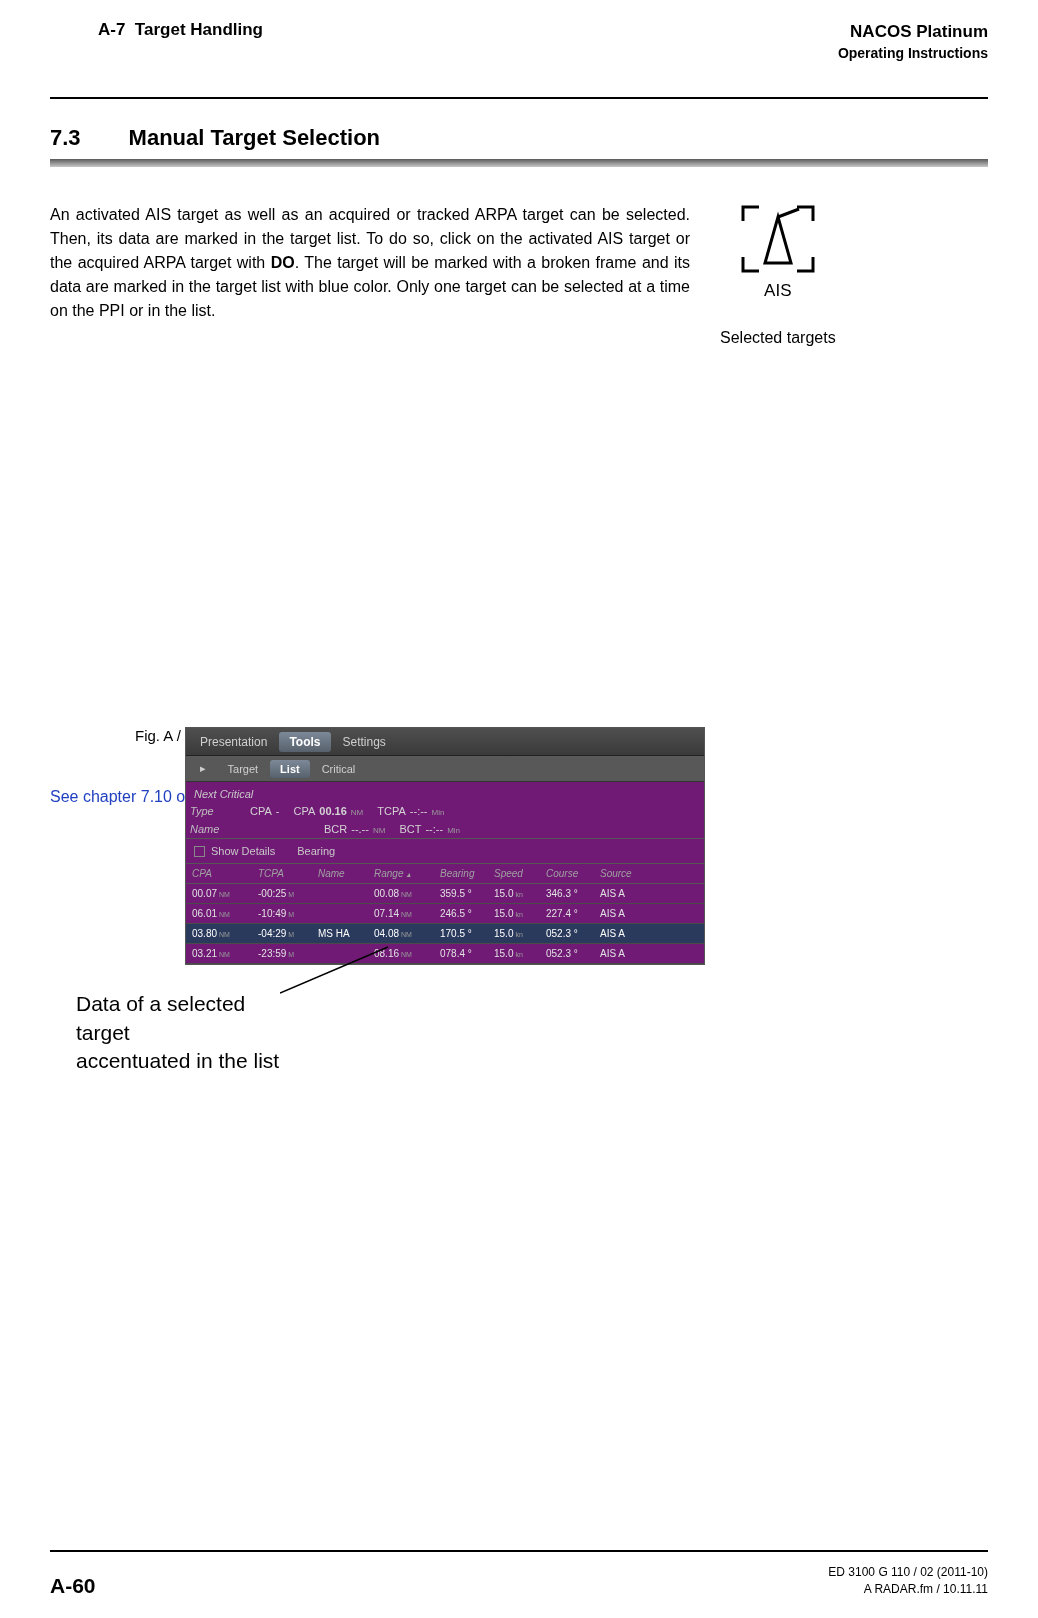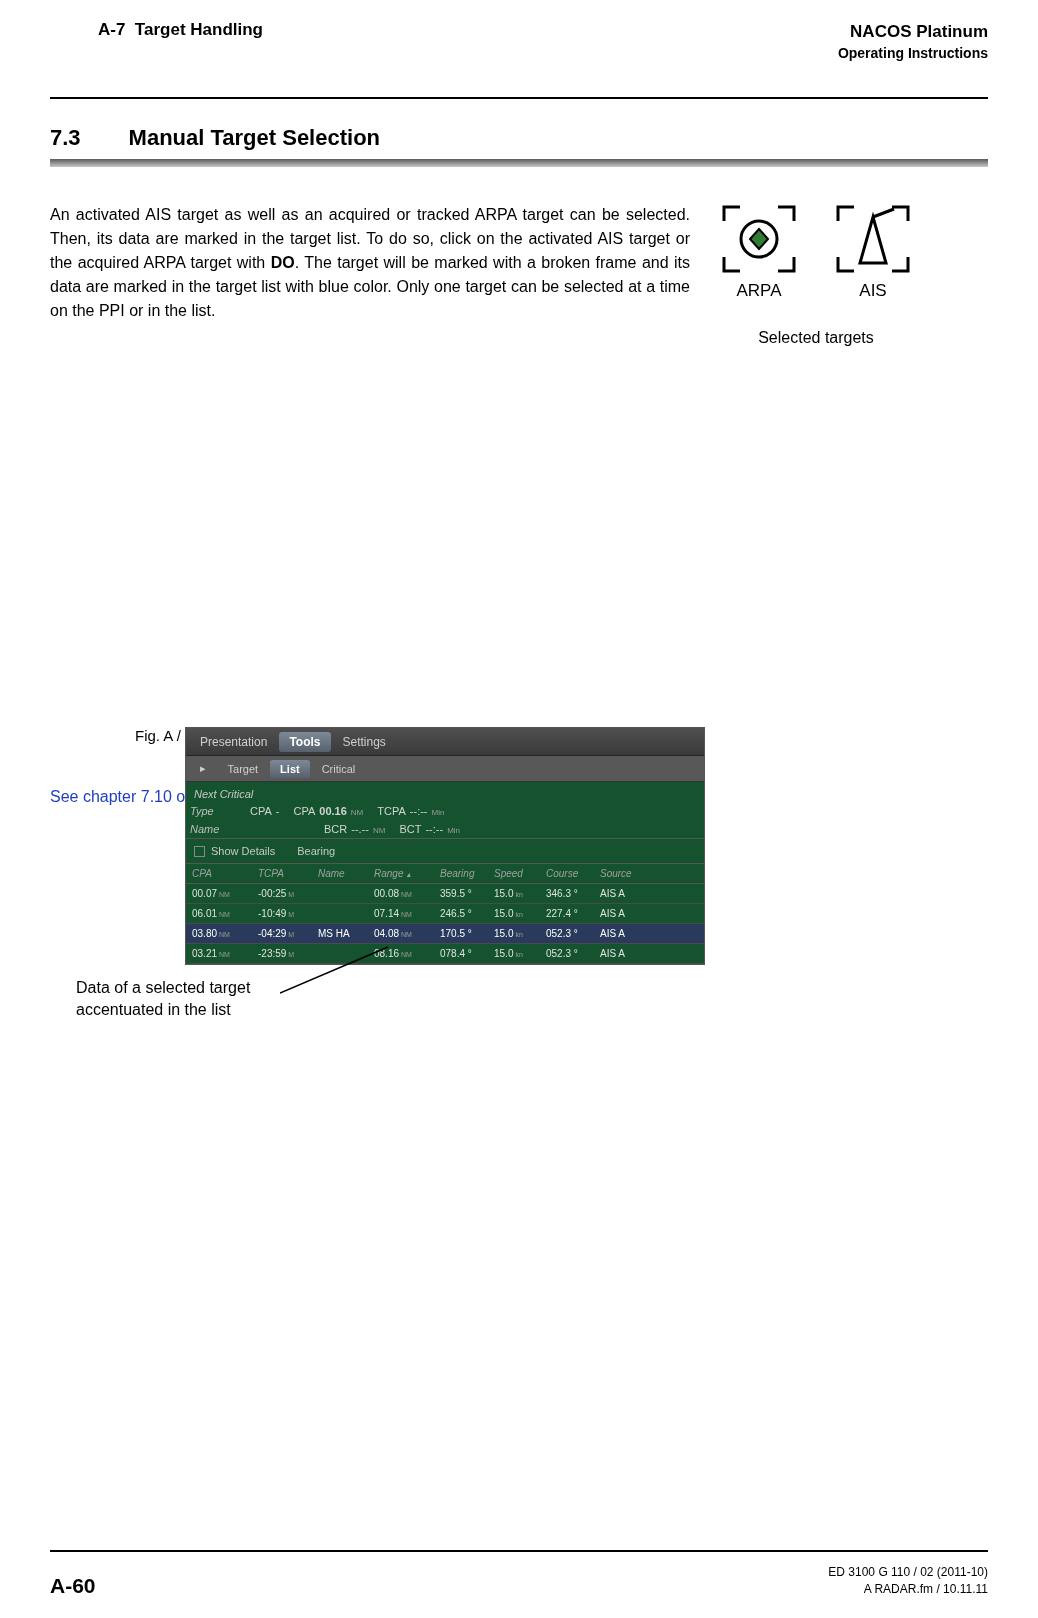--- a/index.html
+++ b/index.html
@@ -89,21 +89,21 @@
 
   .fig-area {
     position: relative;
     margin-top: 90px;
   }
   .panel {
     position: absolute;
     left: 135px;
     top: 0;
     width: 520px;
-    background: #14532d;
+    background: #701a75;
     color: #d3d3d3;
     font-family: Arial, sans-serif;
     font-size: 12px;
     border: 1px solid #555;
   }
   .tabrow1 {
     display: flex;
     align-items: center;
     height: 28px;
     background: linear-gradient(#4f4f4f,#3a3a3a);
@@ -183,22 +183,22 @@
   .grid-row.sel {
     background: #2a3a5c;
     color: #fff;
   }
   .u { font-size: 7px; color: #9a9a9a; margin-left: 2px; }
   .sort-mark { font-size: 8px; margin-left: 3px; }
 
   .callout-label {
     position: absolute;
     left: 26px;
-    top: 250px;
-    font-size: 16px;
+    top: 263px;
+    font-size: 21px;
     line-height: 1.35;
     width: 220px;
   }
   .callout-line {
     position: absolute;
     left: 230px;
     top: 218px;
   }
 
   .fig-caption {
@@ -255,33 +255,20 @@
 </div>
 <div class="grad-rule"></div>
 
 <div class="content">
   <div class="paragraph">
     <span>An activated AIS target as well as an acquired or tracked ARPA target can be selected. Then, its data are marked in the target list. To do so, click on the activated AIS target or the acquired ARPA target with </span><b>DO</b><span>. The target will be marked with a broken frame and its data are marked in the target list with blue color. Only one target can be selected at a time on the PPI or in the list.</span>
   </div>
 
   <div class="icons-block">
     <div class="icon-pair">
-      <div class="icon-cell">
-        <svg width="78" height="72" viewBox="0 0 78 72">
-          <g stroke="#000" stroke-width="3" fill="none">
-            <path d="M4 18 L4 4 L20 4"></path>
-            <path d="M58 4 L74 4 L74 18"></path>
-            <path d="M74 54 L74 68 L58 68"></path>
-            <path d="M20 68 L4 68 L4 54"></path>
-          </g>
-          <circle cx="39" cy="36" r="18" stroke="#000" stroke-width="3" fill="none"></circle>
-          <polygon points="39,26 48,36 39,46 30,36" fill="#2e7d32" stroke="#000" stroke-width="2"></polygon>
-        </svg>
-        <div>ARPA</div>
-      </div>
       <div class="icon-cell">
         <svg width="78" height="72" viewBox="0 0 78 72">
           <g stroke="#000" stroke-width="3" fill="none">
             <path d="M4 18 L4 4 L20 4"></path>
             <path d="M58 4 L74 4 L74 18"></path>
             <path d="M74 54 L74 68 L58 68"></path>
             <path d="M20 68 L4 68 L4 54"></path>
           </g>
           <polygon points="39,14 52,60 26,60" fill="none" stroke="#000" stroke-width="3"></polygon>
           <line x1="39" y1="14" x2="60" y2="6" stroke="#000" stroke-width="3"></line>

